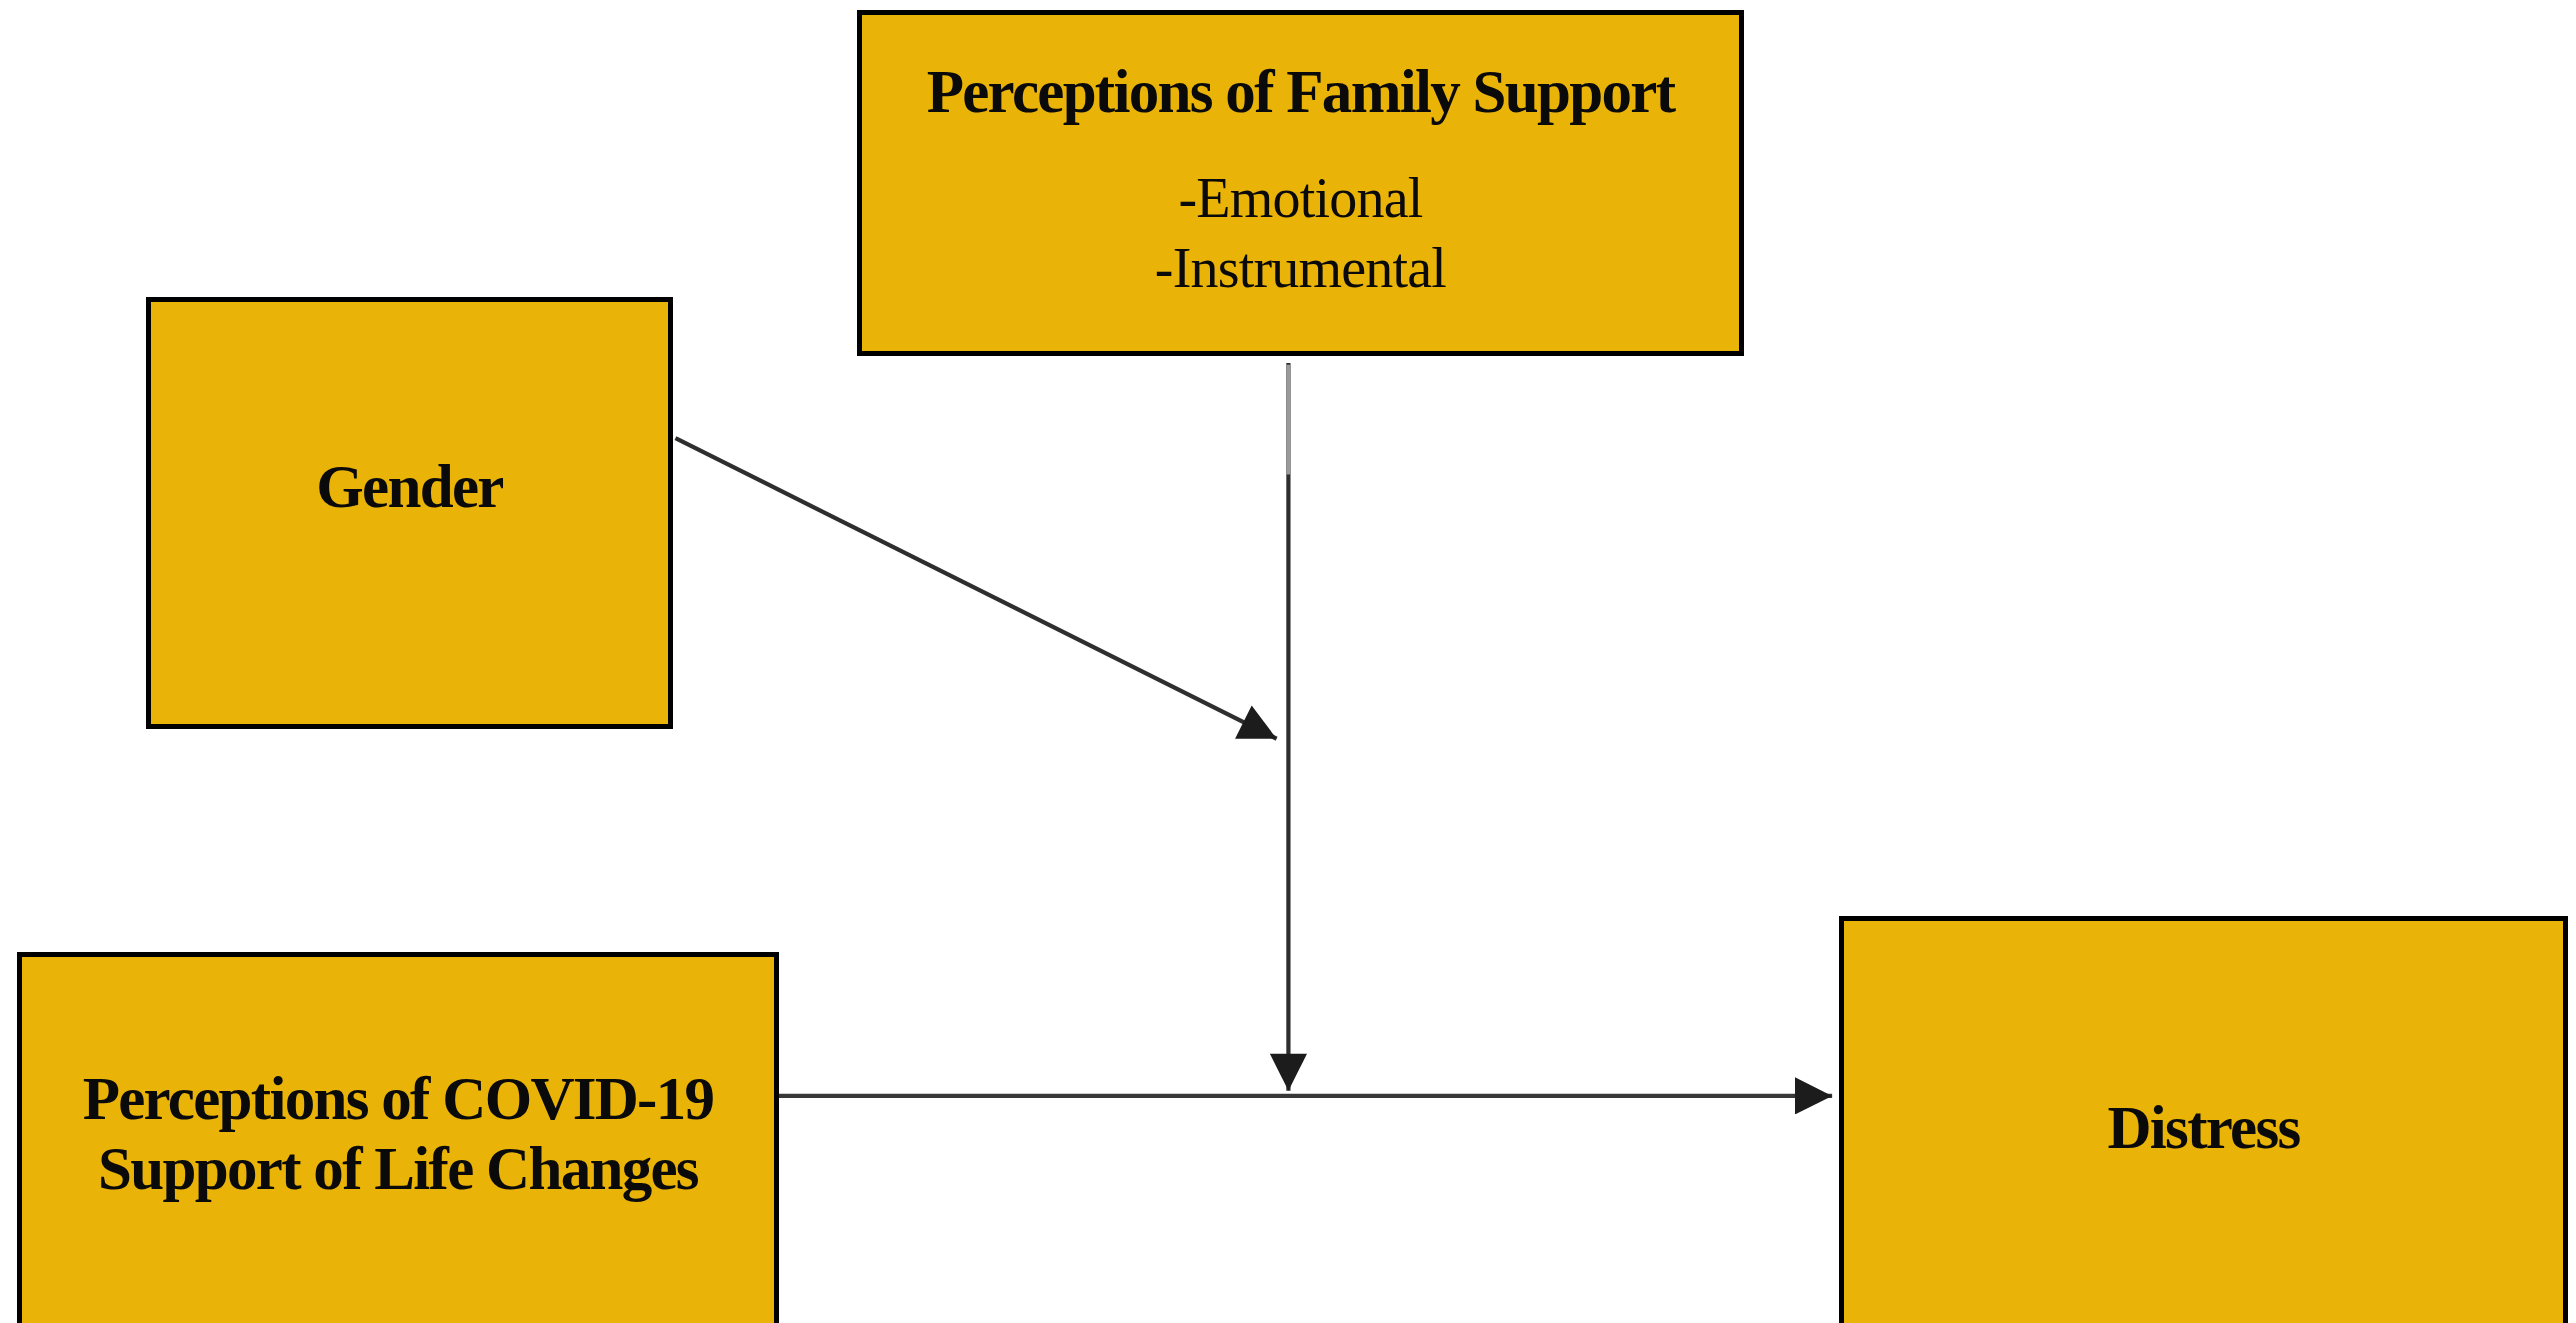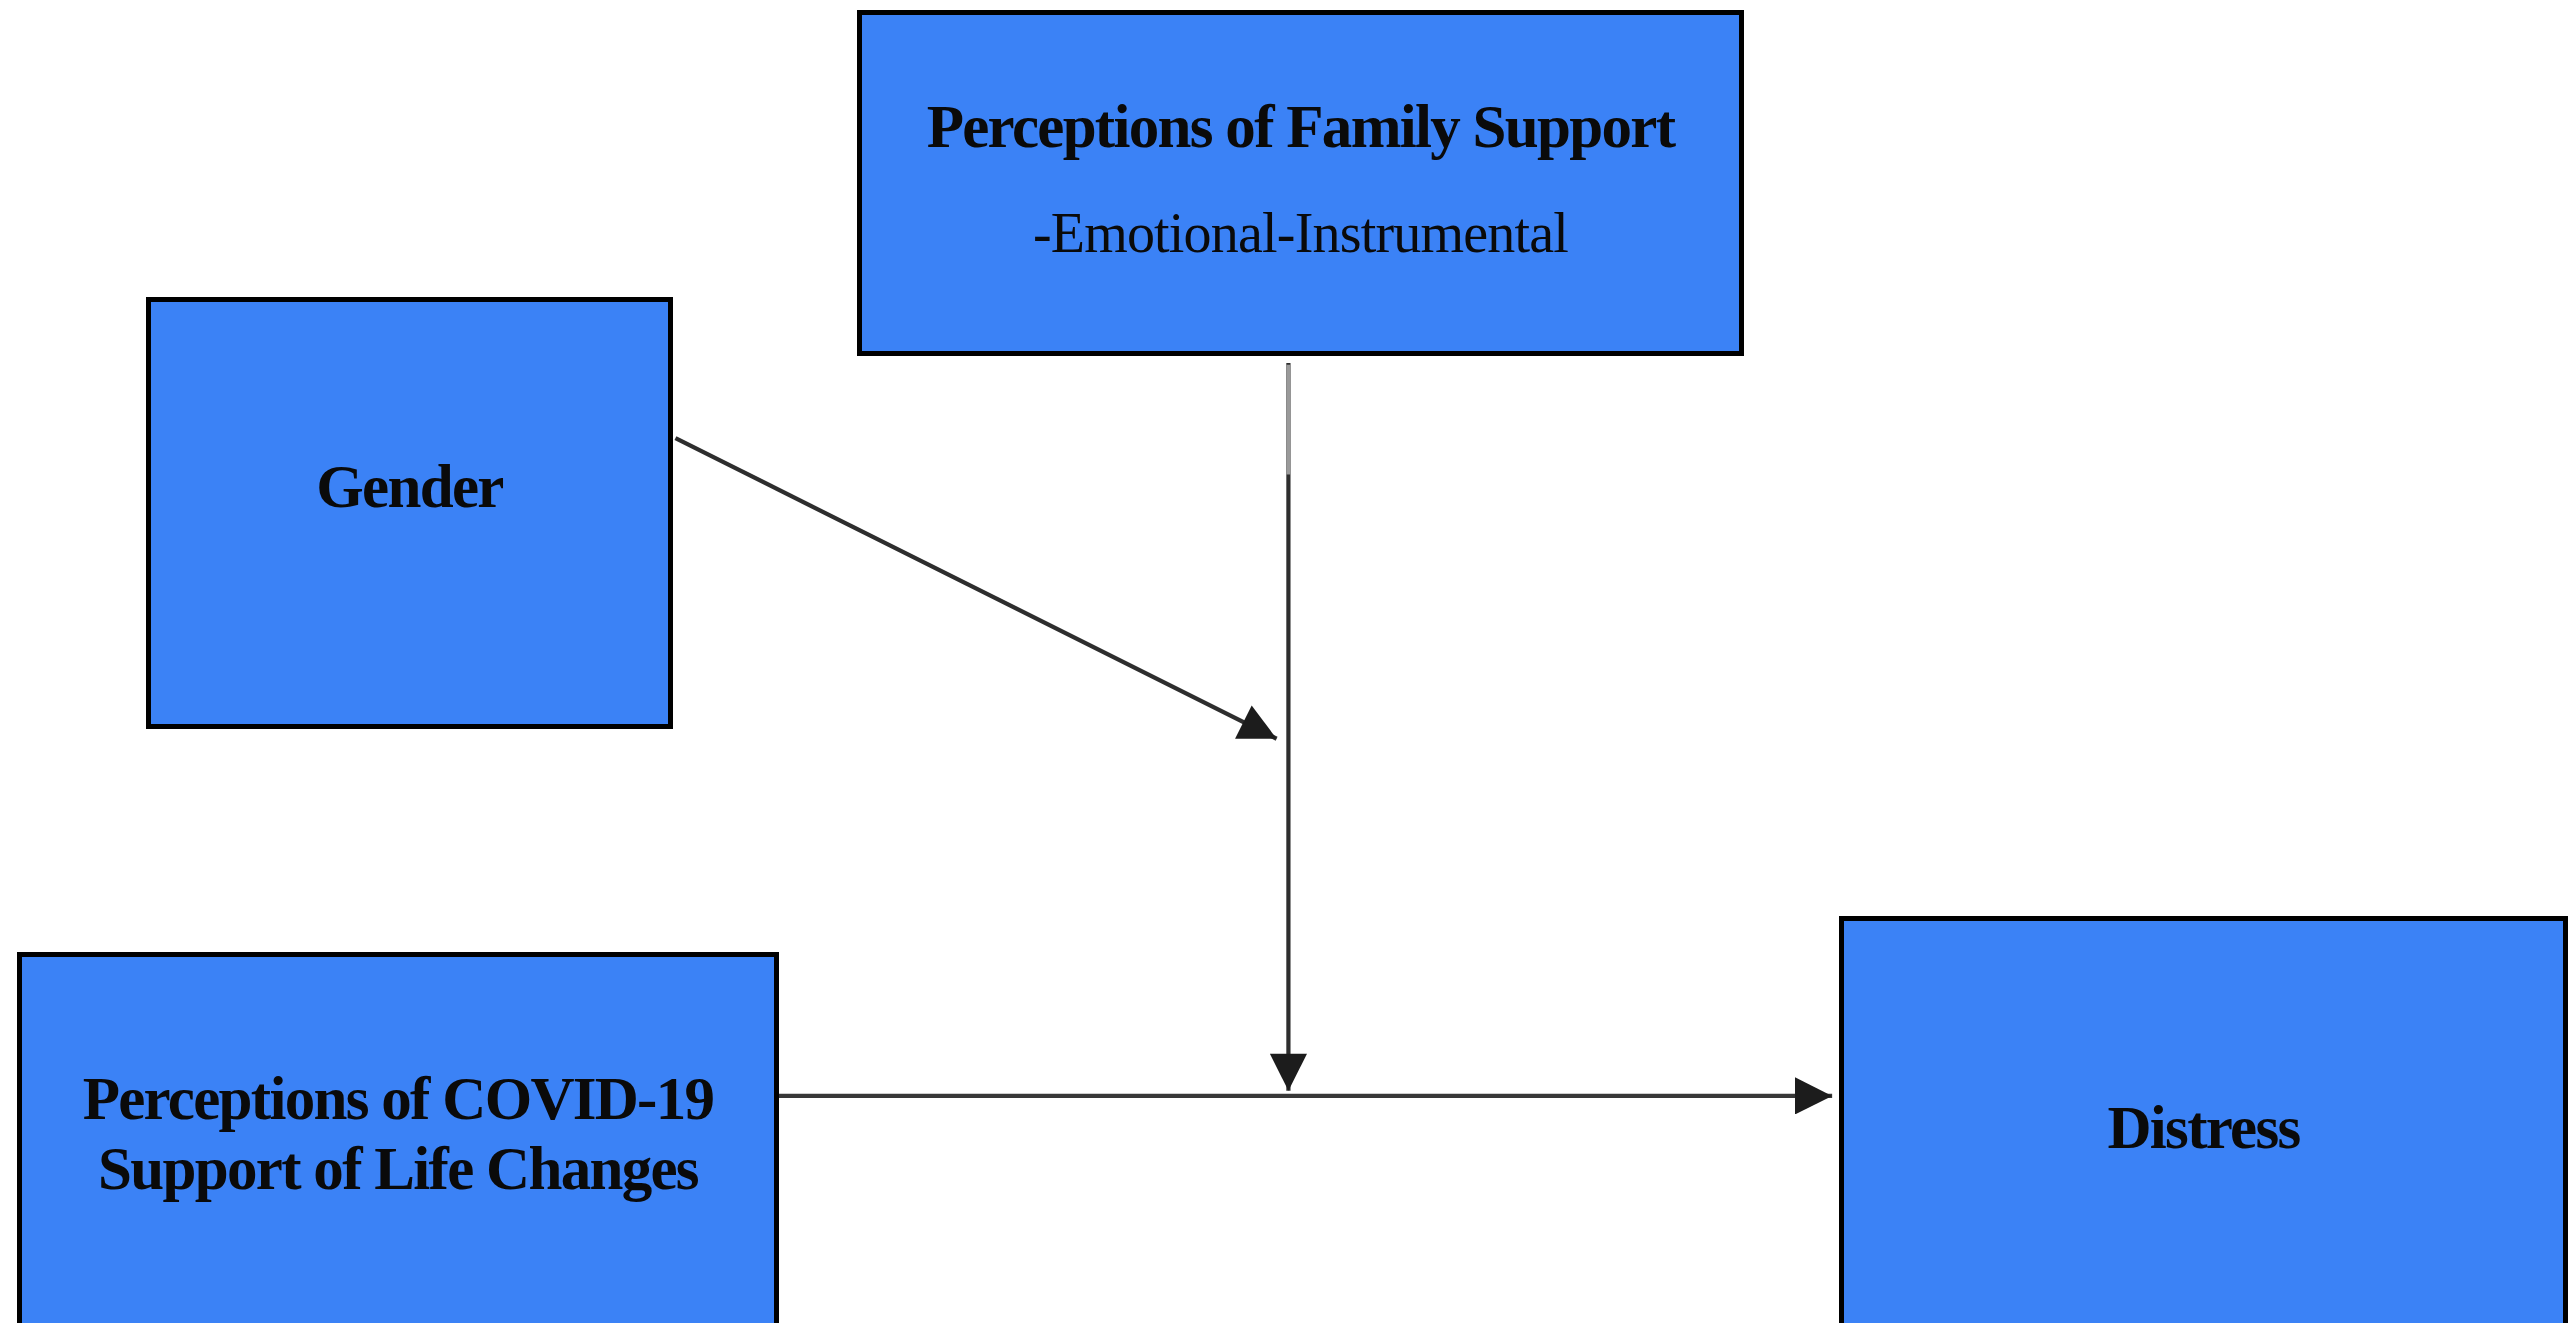--- a/index.html
+++ b/index.html
@@ -20,21 +20,21 @@
     position: absolute;
     left: 0;
     top: 0;
     width: 2576px;
     height: 1323px;
   }
   .node {
     position: absolute;
     box-sizing: border-box;
     border: 5.9px solid #000000;
-    background: #3b82f6;
+    background: #eab308;
     display: flex;
     flex-direction: column;
     align-items: center;
     justify-content: center;
     text-align: center;
     letter-spacing: -1.7px;
   }
   .node-title {
     font-weight: 700;
     font-size: 61px;
@@ -51,22 +51,22 @@
   .node-family {
     left: 857px;
     top: 10px;
     width: 887px;
     height: 346px;
     padding-bottom: 6.8px;
   }
   .family-items {
     margin-top: 36px;
     display: flex;
-    flex-direction: row;
-    align-items: flex-start;
+    flex-direction: column;
+    align-items: center;
   }
   .node-gender {
     left: 146px;
     top: 285px;
     width: 527px;
     height: 432px;
     padding-bottom: 51px;
     margin-top: 12px;
   }
   .node-covid {

